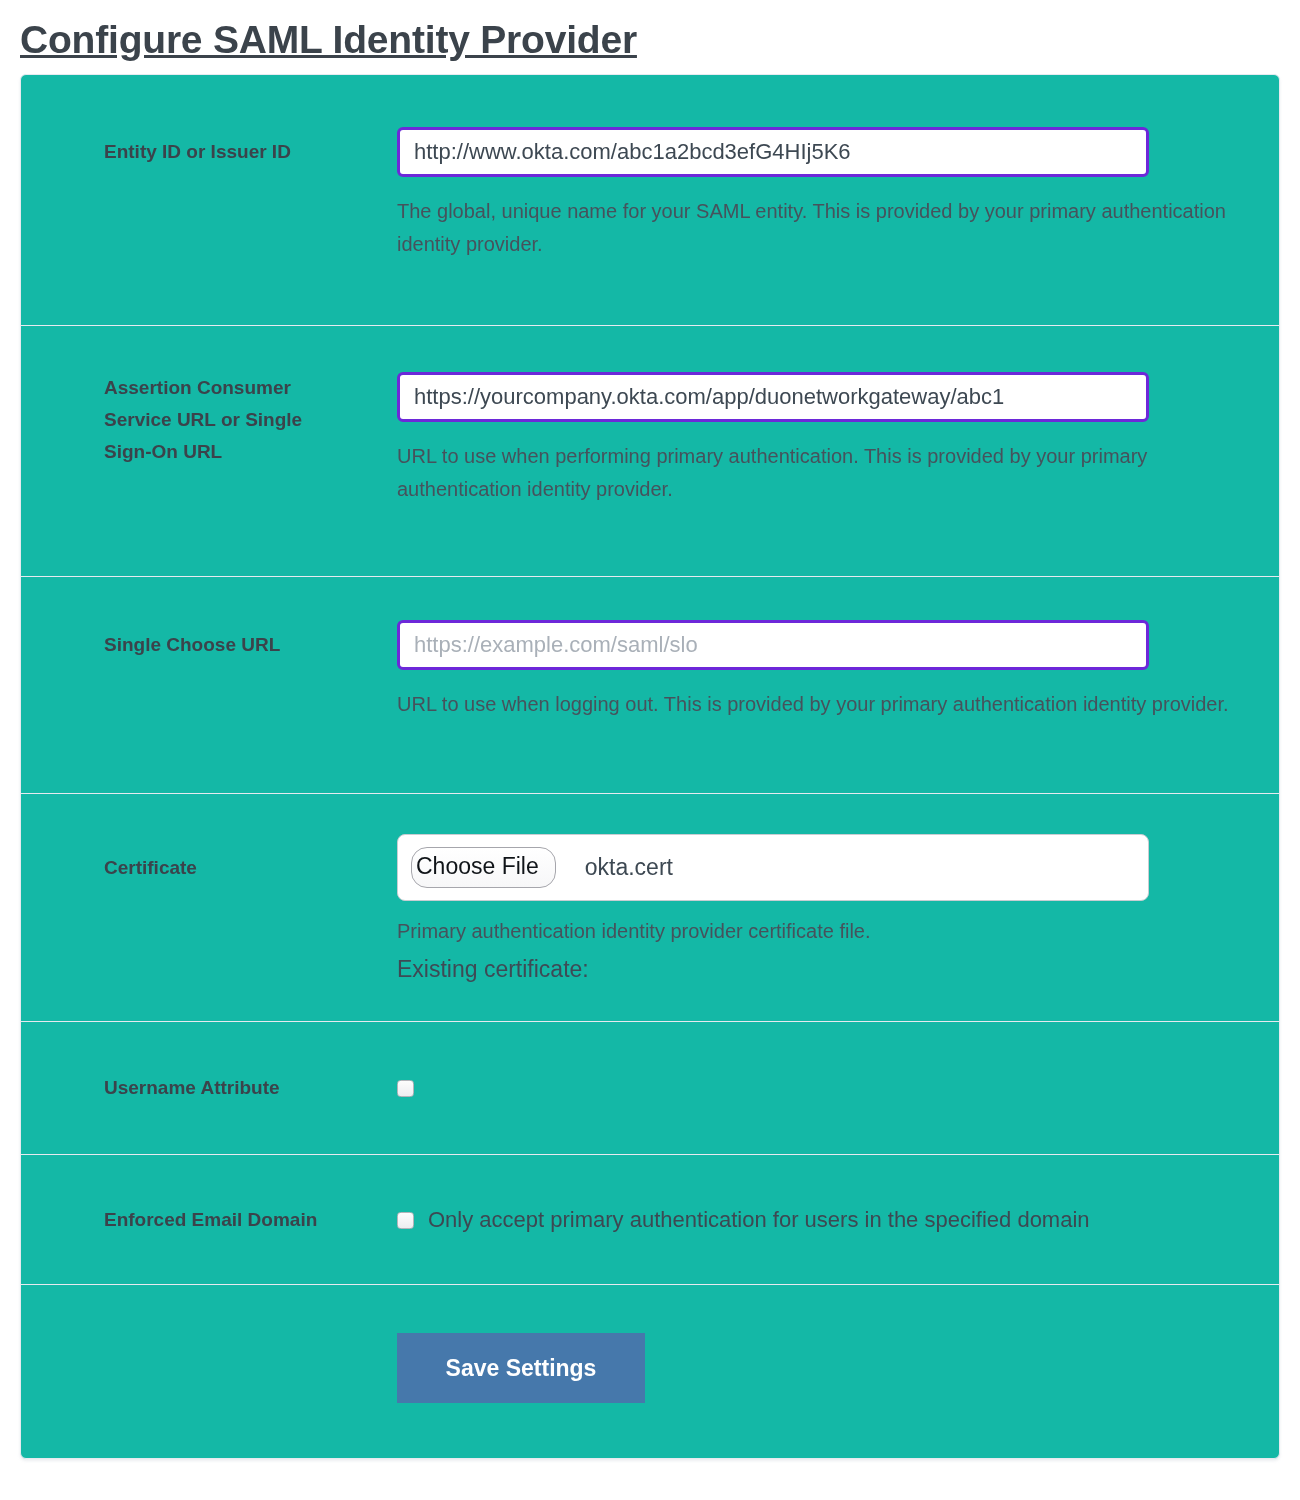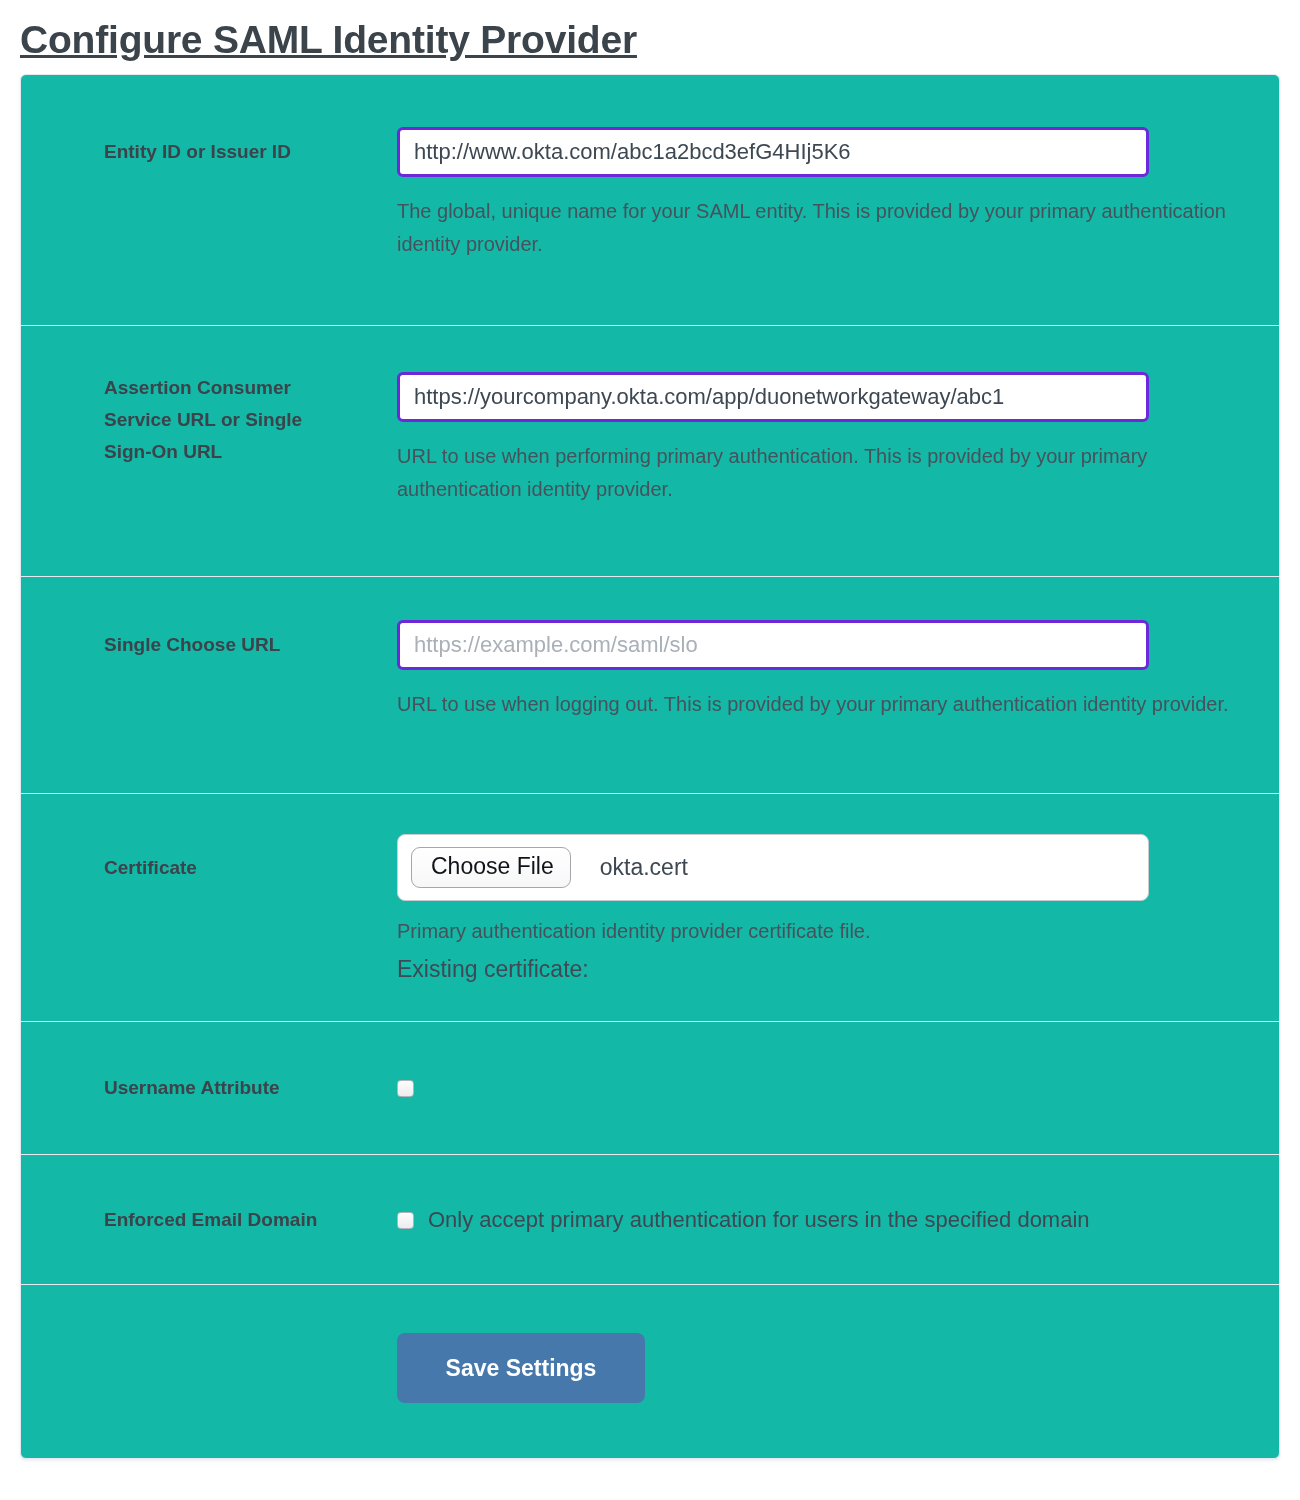--- a/index.html
+++ b/index.html
@@ -82,22 +82,22 @@
     align-items: center;
     padding: 0 13px;
     background: #ffffff;
   }
   .choose-file-btn {
     font-family: "Liberation Sans", "DejaVu Sans", sans-serif;
     font-size: 23px;
     color: #101418;
     background: linear-gradient(#ffffff, #f7f7f8);
     border: 1px solid #a6a6ac;
-    border-radius: 9px;
-    padding: 5px 16px 7px 19px;
+    border-radius: 16px;
+    padding: 5px 16px 7px 4px;
     cursor: pointer;
   }
   .file-name {
     margin-left: 29px;
     font-size: 23px;
     color: #3d4852;
   }
   .existing-cert {
     margin-top: 8px;
     font-size: 23px;
@@ -123,21 +123,21 @@
     cursor: pointer;
   }
 
   .save-btn {
     display: inline-block;
     min-width: 248px;
     height: 70px;
     padding: 0 30px;
     background: #4678ab;
     border: none;
-    border-radius: 8px;
+    border-radius: 0;
     color: #ffffff;
     font-family: "Liberation Sans", "DejaVu Sans", sans-serif;
     font-size: 23px;
     font-weight: bold;
     cursor: pointer;
   }
 
   
   .row-entity   { padding: 52px 0 64px 0; }
   .row-acs      { padding: 46px 0 70px 0; }

